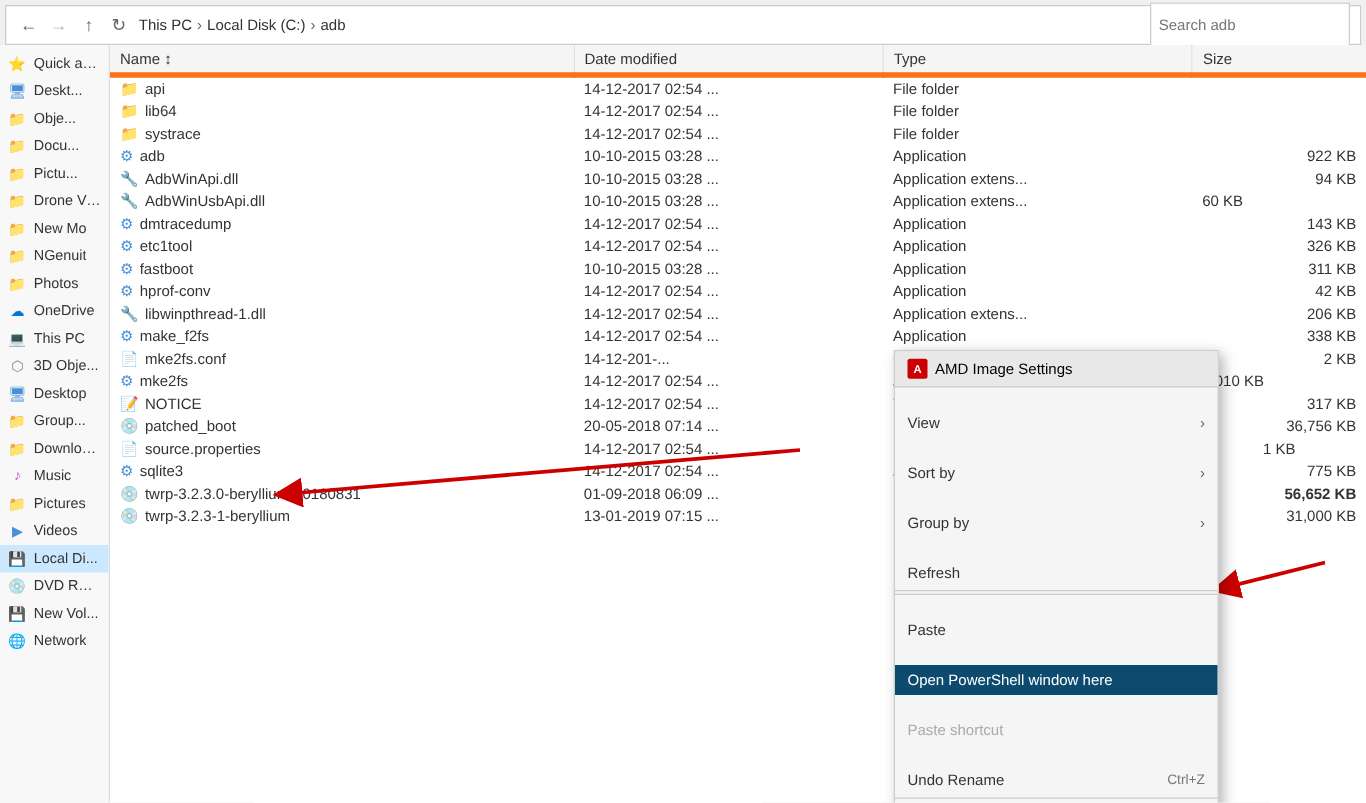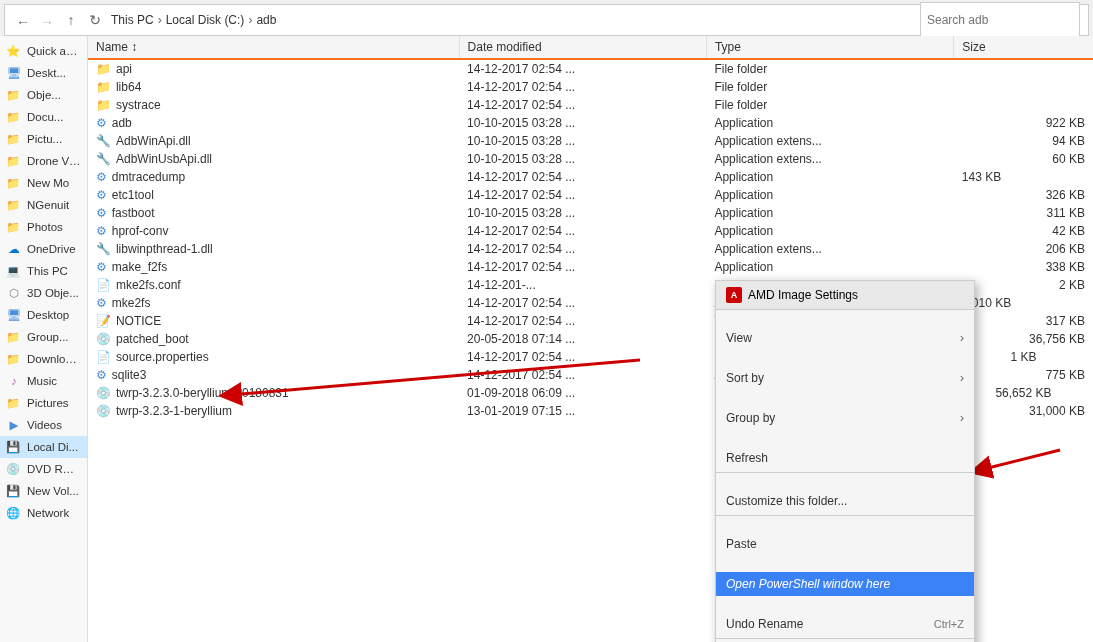--- a/index.html
+++ b/index.html
@@ -99,21 +99,21 @@
     .file-area {
       flex: 1;
       overflow: auto;
       background: #fff;
     }
     .file-table {
       width: 100%;
       border-collapse: collapse;
     }
     .file-table thead tr {
-      border-bottom: 2px solid #f97316;
+      border-bottom: 4px solid #f97316;
       background: #f5f5f5;
     }
     .file-table th {
       text-align: left;
       padding: 4px 8px;
       font-weight: normal;
       color: #333;
       border-right: 1px solid #e0e0e0;
       font-size: 12px;
       cursor: pointer;
@@ -175,21 +175,21 @@
     }
     .ctx-item {
       padding: 5px 10px;
       display: flex;
       align-items: center;
       justify-content: space-between;
       cursor: pointer;
       color: #333;
       margin-top: 16px;
     }
-    .ctx-item.active-highlight { background: #3b82f6; color: #fff; font-style: italic; }
+    .ctx-item.active-highlight { background: #0c4a6e; color: #fff; }
     .ctx-item-label { flex: 1; }
     .ctx-item-shortcut { color: #777; font-size: 11px; }
     .ctx-item-arrow { color: #666; font-size: 12px; }
     .ctx-divider { height: 1px; background: #ccc; margin: 2px 0; }
     .ctx-item.disabled { color: #aaa; cursor: default; }
 
     
     .arrow-overlay {
       position: absolute;
       pointer-events: none;
@@ -349,27 +349,27 @@
           <tr>
             <td class="col-name"><span class="file-icon"><span style="color:#8a6a9a">🔧</span> AdbWinApi.dll</span></td>
             <td>10-10-2015 03:28 ...</td>
             <td>Application extens...</td>
             <td style="text-align: right;">94 KB</td>
           </tr>
           <tr>
             <td class="col-name"><span class="file-icon"><span style="color:#8a6a9a">🔧</span> AdbWinUsbApi.dll</span></td>
             <td>10-10-2015 03:28 ...</td>
             <td>Application extens...</td>
-            <td style="text-align: right;">60 KB</td>
+            <td style="">60 KB</td>
           </tr>
           <tr>
             <td class="col-name"><span class="file-icon"><span style="color:#4a90d9">⚙</span> dmtracedump</span></td>
             <td>14-12-2017 02:54 ...</td>
             <td>Application</td>
-            <td style="">143 KB</td>
+            <td style="text-align: right;">143 KB</td>
           </tr>
           <tr>
             <td class="col-name"><span class="file-icon"><span style="color:#4a90d9">⚙</span> etc1tool</span></td>
             <td>14-12-2017 02:54 ...</td>
             <td>Application</td>
             <td style="text-align: right;">326 KB</td>
           </tr>
           <tr>
             <td class="col-name"><span class="file-icon"><span style="color:#4a90d9">⚙</span> fastboot</span></td>
             <td>10-10-2015 03:28 ...</td>
@@ -427,21 +427,21 @@
           <tr>
             <td class="col-name"><span class="file-icon"><span style="color:#4a90d9">⚙</span> sqlite3</span></td>
             <td>14-12-2017 02:54 ...</td>
             <td>Application</td>
             <td style="text-align: right;">775 KB</td>
           </tr>
           <tr>
             <td class="col-name"><span class="file-icon"><span style="color:#66aacc">💿</span> twrp-3.2.3.0-beryllium-20180831</span></td>
             <td>01-09-2018 06:09 ...</td>
             <td>Disc Image File</td>
-            <td style="text-align: center;">56,652 KB</td>
+            <td style="text-align: right; font-weight: bold;">56,652 KB</td>
           </tr>
           <tr>
             <td class="col-name"><span class="file-icon"><span style="color:#66aacc">💿</span> twrp-3.2.3-1-beryllium</span></td>
             <td>13-01-2019 07:15 ...</td>
             <td>Disc Image File</td>
             <td style="text-align: right;">31,000 KB</td>
           </tr>
         </tbody>
     </table>
   </div>
@@ -462,29 +462,29 @@
         <span class="ctx-item-arrow">›</span>
       </div>
       <div class="ctx-item">
         <span class="ctx-item-label">Group by</span>
         <span class="ctx-item-arrow">›</span>
       </div>
       <div class="ctx-item">
         <span class="ctx-item-label">Refresh</span>
       </div>
       <div class="ctx-divider"></div>
-      <div class="ctx-item">
-        <span class="ctx-item-label">Customize this folder...</span>
-      </div>
       <div class="ctx-divider"></div>
       <div class="ctx-item">
         <span class="ctx-item-label">Paste</span>
       </div>
       <div class="ctx-item active-highlight">
         <span class="ctx-item-label">Open PowerShell window here</span>
+      </div>
+      <div class="ctx-item disabled">
+        <span class="ctx-item-label">Paste shortcut</span>
       </div>
       <div class="ctx-item">
         <span class="ctx-item-label">Undo Rename</span>
         <span class="ctx-item-shortcut">Ctrl+Z</span>
       </div>
       <div class="ctx-divider"></div>
       <div class="ctx-item">
         <span class="ctx-item-label">Give access to</span>
         <span class="ctx-item-arrow">›</span>
       </div>

